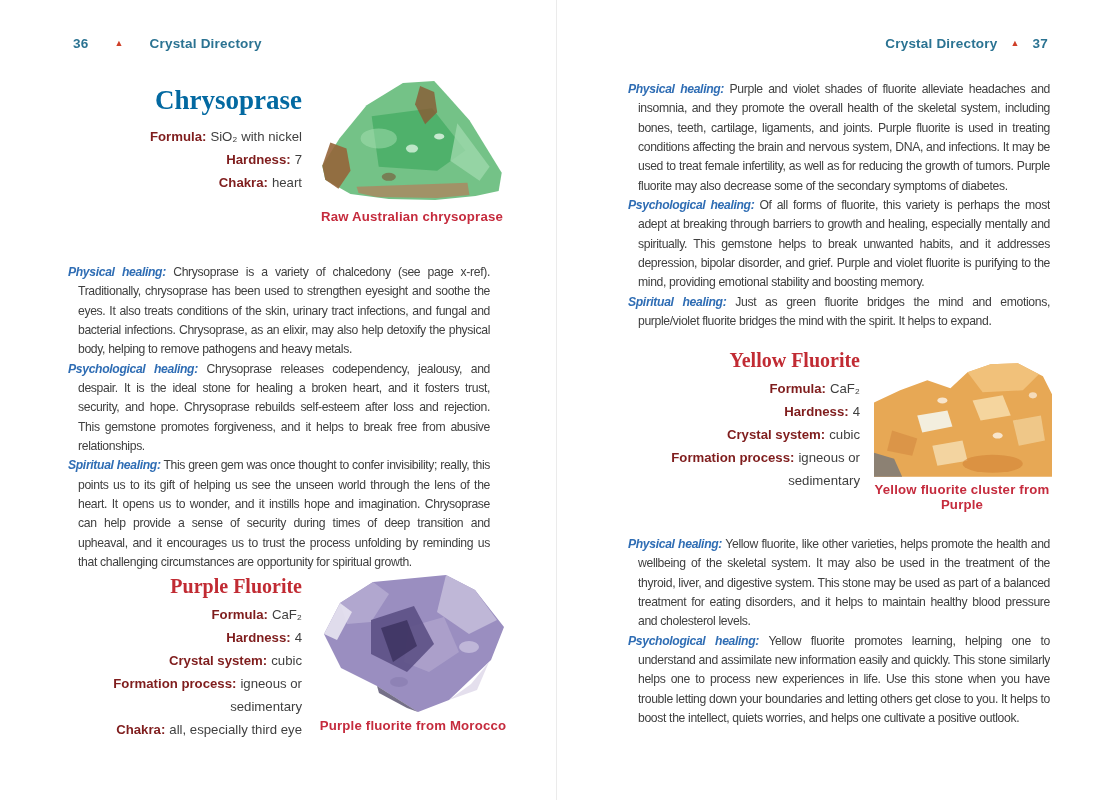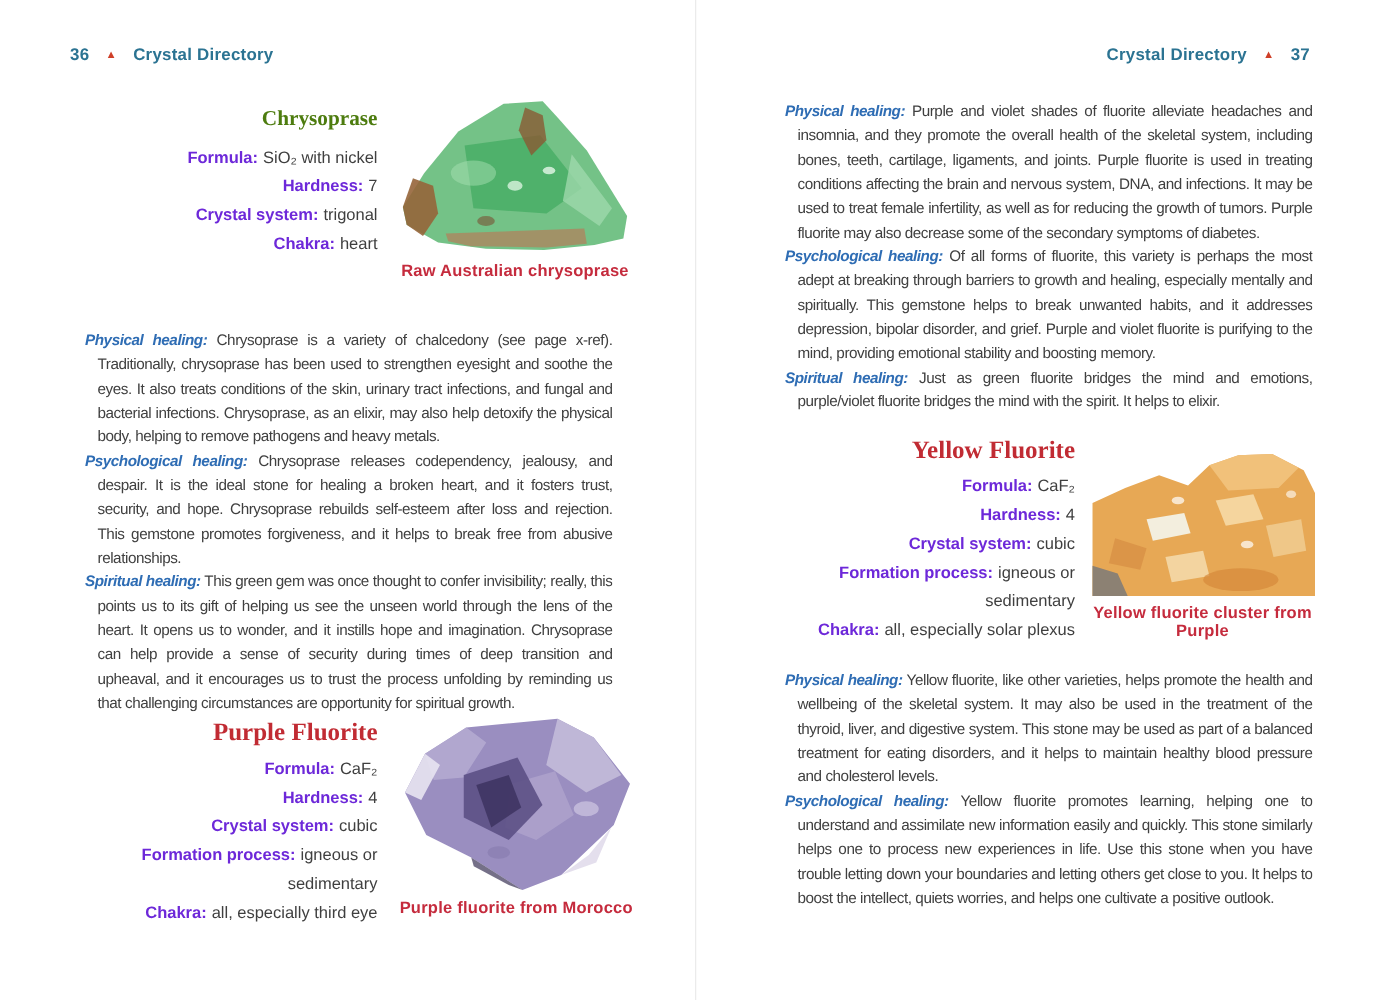--- a/index.html
+++ b/index.html
@@ -9,30 +9,30 @@
   }
   .page{position:absolute;top:0;height:800px;width:557px;}
   #page-left{left:0;}
   #page-right{left:559px;}
   .gutter{position:absolute;left:556px;top:0;width:1px;height:800px;background:#ebebeb;}
 
   
   .runhead{position:absolute;top:36px;font-size:13.5px;font-weight:600;
     color:#2b7392;letter-spacing:.2px;display:flex;align-items:center;gap:13px;}
   .runhead .tri{font-size:9px;color:#cf3f28;line-height:1;}
-  .runhead-left{left:56px;}
+  .runhead-left{left:73px;gap:26px;}
   .runhead-right{right:68px;}
 
   
   .info{position:absolute;width:234px;text-align:right;}
   .entry-title{font-family:"Liberation Serif",serif;font-weight:bold;
-    color:#4d7c0f;font-size:17px;line-height:1.1;margin:0 0 9px 0;}
+    color:#0369a1;font-size:27px;line-height:1.1;margin:0 0 9px 0;}
   .entry-title.red{color:#c12b33;font-size:20px;margin:0 0 6px 0;}
   .spec{font-size:13.2px;line-height:23px;color:#3f3f3f;}
-  .spec .lab{font-weight:bold;color:#6d28d9;margin-right:4px;}
+  .spec .lab{font-weight:bold;color:#7f1d1d;margin-right:4px;}
 
   
   .figure{position:absolute;text-align:center;}
   .figure svg{display:block;margin:0 auto;}
   .caption{margin-top:5px;font-size:13.2px;font-weight:bold;color:#c52b3d;
     letter-spacing:.2px;line-height:1.1;}
 
   
   .bodycopy{position:absolute;width:422px;overflow:hidden;
     font-size:12.2px;line-height:19.35px;letter-spacing:-0.35px;color:#404040;}
@@ -49,21 +49,20 @@
   <div class="runhead runhead-left">
     <span>36</span>
     <span class="tri">▲</span>
     <span>Crystal Directory</span>
   </div>
 
   <div class="info" style="left:68px;top:86px;">
     <h1 class="entry-title">Chrysoprase</h1>
     <div class="spec"><span class="lab">Formula:</span><span>SiO₂ with nickel</span></div>
     <div class="spec"><span class="lab">Hardness:</span><span>7</span></div>
-    <div class="spec"><span class="lab">Crystal system:</span><span>trigonal</span></div>
     <div class="spec"><span class="lab">Chakra:</span><span>heart</span></div>
   </div>
 
   <div class="figure" style="left:315px;top:78px;width:194px;">
     <svg width="192" height="127" viewBox="0 0 190 126">
       <polygon points="86,5 117,3 129,16 152,42 184,94 181,112 158,117 118,121 72,120 34,115 9,101 6,87 23,60 50,27" fill="#74c287"></polygon>
       <polygon points="55,38 115,30 148,72 120,92 62,88" fill="#43ab61" opacity="0.75"></polygon>
       <polygon points="140,45 172,88 162,102 133,82" fill="#9ed8ab" opacity="0.8"></polygon>
       <ellipse cx="62" cy="60" rx="18" ry="10" fill="#a5dfb2" opacity="0.5"></ellipse>
       <polygon points="6,87 14,64 30,70 34,92 22,110 9,101" fill="#96653a" opacity="0.9"></polygon>
@@ -114,30 +113,29 @@
 
   <div class="runhead runhead-right">
     <span>Crystal Directory</span>
     <span class="tri">▲</span>
     <span>37</span>
   </div>
 
   <div class="bodycopy" style="left:69px;top:80px;height:254px;">
     <p><span class="plab">Physical healing:</span> <span>Purple and violet shades of fluorite alleviate headaches and insomnia, and they promote the overall health of the skeletal system, including bones, teeth, cartilage, ligaments, and joints. Purple fluorite is used in treating conditions affecting the brain and nervous system, DNA, and infections. It may be used to treat female infertility, as well as for reducing the growth of tumors. Purple fluorite may also decrease some of the secondary symptoms of diabetes.</span></p>
     <p><span class="plab">Psychological healing:</span> <span>Of all forms of fluorite, this variety is perhaps the most adept at breaking through barriers to growth and healing, especially mentally and spiritually. This gemstone helps to break unwanted habits, and it addresses depression, bipolar disorder, and grief. Purple and violet fluorite is purifying to the mind, providing emotional stability and boosting memory.</span></p>
-    <p><span class="plab">Spiritual healing:</span> <span>Just as green fluorite bridges the mind and emotions, purple/violet fluorite bridges the mind with the spirit. It helps to elixir.</span></p>
+    <p><span class="plab">Spiritual healing:</span> <span>Just as green fluorite bridges the mind and emotions, purple/violet fluorite bridges the mind with the spirit. It helps to expand.</span></p>
   </div>
 
   <div class="info" style="left:67px;top:349px;">
     <h2 class="entry-title red">Yellow Fluorite</h2>
     <div class="spec"><span class="lab">Formula:</span><span>CaF₂</span></div>
     <div class="spec"><span class="lab">Hardness:</span><span>4</span></div>
     <div class="spec"><span class="lab">Crystal system:</span><span>cubic</span></div>
     <div class="spec"><span class="lab">Formation process:</span><span>igneous or sedimentary</span></div>
-    <div class="spec"><span class="lab">Chakra:</span><span>all, especially solar plexus</span></div>
   </div>
 
   <div class="figure" style="left:312px;top:360px;width:182px;">
     <svg width="181" height="118" viewBox="0 0 180 117">
       <polygon points="2,42 28,30 55,20 78,28 95,12 118,4 145,3 170,16 179,34 179,116 2,116" fill="#e7a855"></polygon>
       <polygon points="95,12 118,4 145,3 166,14 150,30 110,32" fill="#f2c37e" opacity="0.9"></polygon>
       <polygon points="100,40 130,35 138,55 108,60" fill="#f6d9a6" opacity="0.9"></polygon>
       <polygon points="140,60 168,55 172,80 146,85" fill="#f0cd92" opacity="0.85"></polygon>
       <polygon points="45,55 75,50 80,66 50,72" fill="#f3eede"></polygon>
       <polygon points="20,70 45,78 40,95 15,90" fill="#d89045" opacity="0.8"></polygon>

